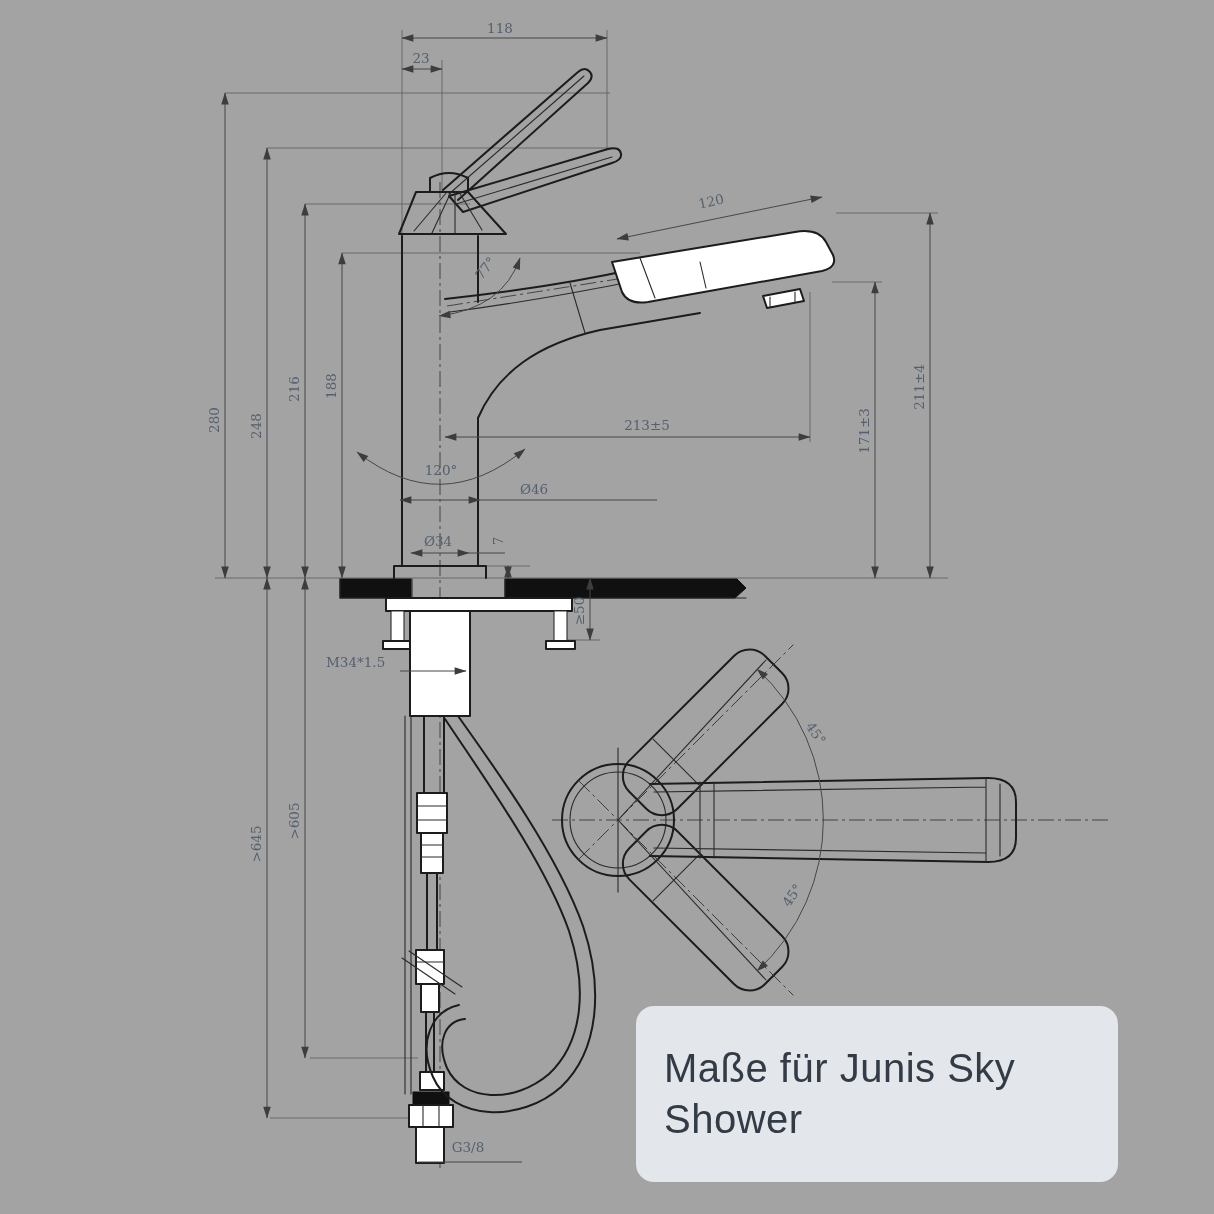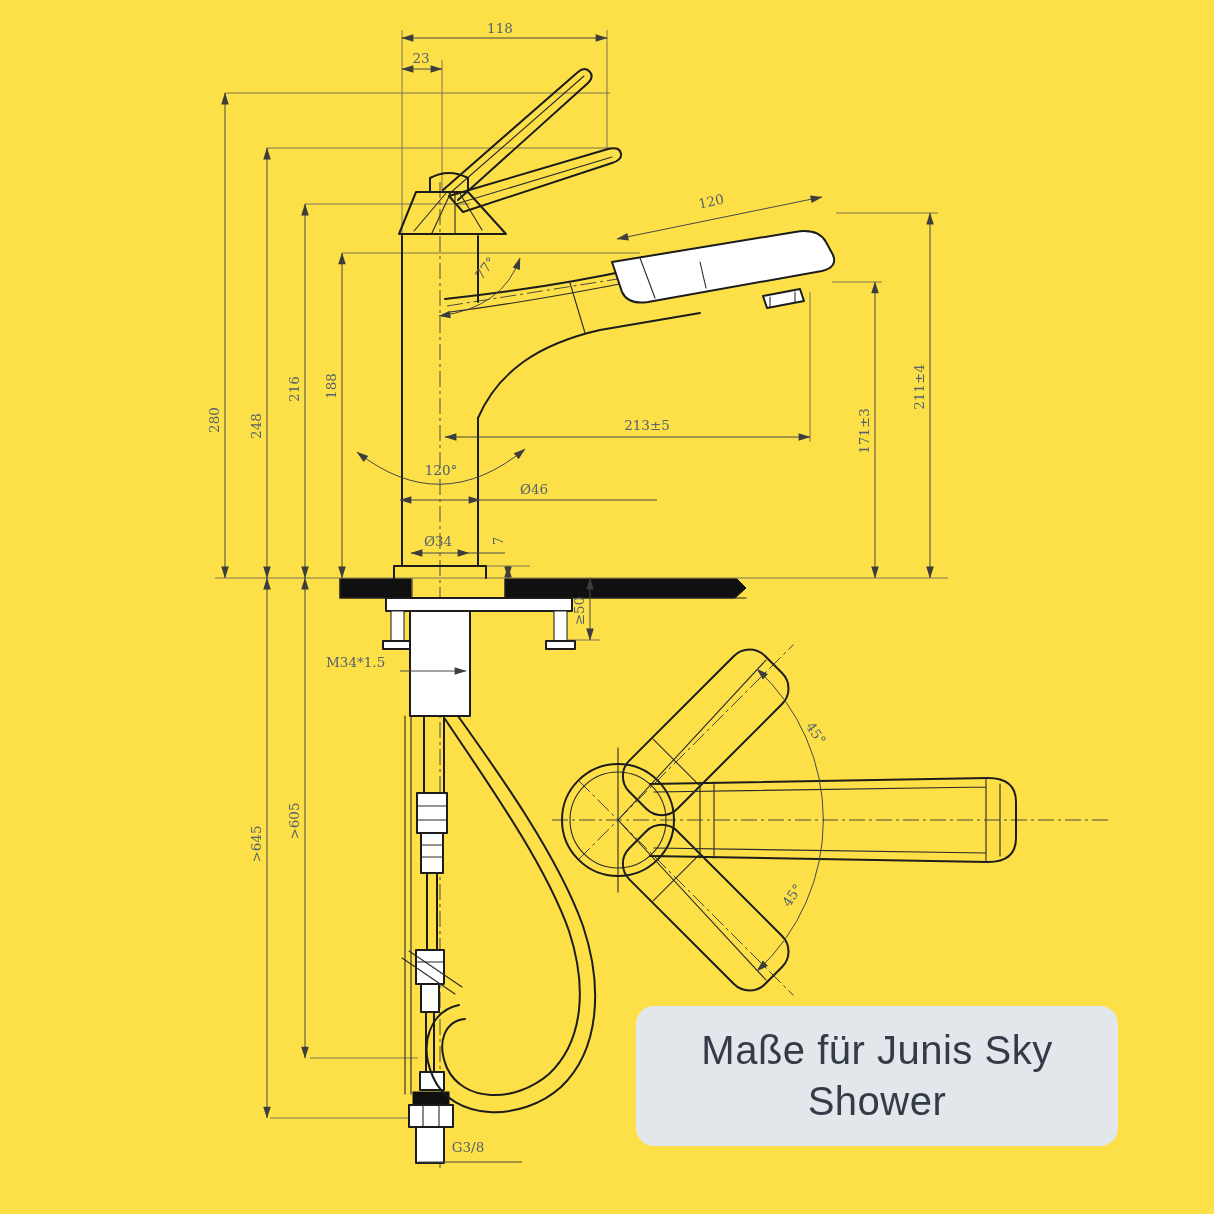--- a/index.html
+++ b/index.html
@@ -1,29 +1,29 @@
 <!DOCTYPE html>
 <html><head>
 <meta charset="utf-8">
 <style>
   html,body{margin:0;padding:0;background:#ffffff;}
-  .stage{position:relative;width:1214px;height:1214px;background:#fde047;overflow:hidden;
+  .stage{position:relative;width:1214px;height:1214px;background:#a3a3a3;overflow:hidden;
          font-family:"Liberation Sans", sans-serif;}
   svg{position:absolute;left:0;top:0;}
   .o2{stroke:#1c1c1c;stroke-width:2;fill:none;stroke-linejoin:round;stroke-linecap:round;}
   .o1{stroke:#2a2a2a;stroke-width:1.1;fill:none;stroke-linejoin:round;stroke-linecap:round;}
   .w{fill:#ffffff;}
   .dimline{stroke:#474747;stroke-width:1;fill:none;}
   .extline{stroke:#5a5a5a;stroke-width:0.8;fill:none;}
   .cl{stroke:#3a3a3a;stroke-width:0.9;fill:none;stroke-dasharray:16 4 3 4;}
   .blackfill{fill:#101010;stroke:#101010;}
   text.dt{font:13.5px "DejaVu Serif", serif;fill:#55606e;}
-  .caption{position:absolute;left:636px;top:1006px;width:482px;height:140px;
+  .caption{position:absolute;left:636px;top:1006px;width:482px;height:176px;
            background:#e3e7eb;border-radius:18px;display:flex;align-items:center;
-           justify-content:center;text-align:center;padding:0 28px;box-sizing:border-box;
+           justify-content:center;text-align:left;padding:0 28px;box-sizing:border-box;
            color:#333b46;font-size:40px;line-height:1.28;font-weight:500;letter-spacing:.5px;}
 </style>
 </head>
 <body>
 
 <div class="stage">
 <svg width="1214" height="1214" viewBox="0 0 1214 1214">
   <defs>
     <marker id="arw" viewBox="0 0 12 8" refX="11" refY="4" markerWidth="13" markerHeight="9" orient="auto-start-reverse">
       <path d="M0.5,0.5 L11.5,4 L0.5,7.5 Z" fill="#3d3d3d"></path>

